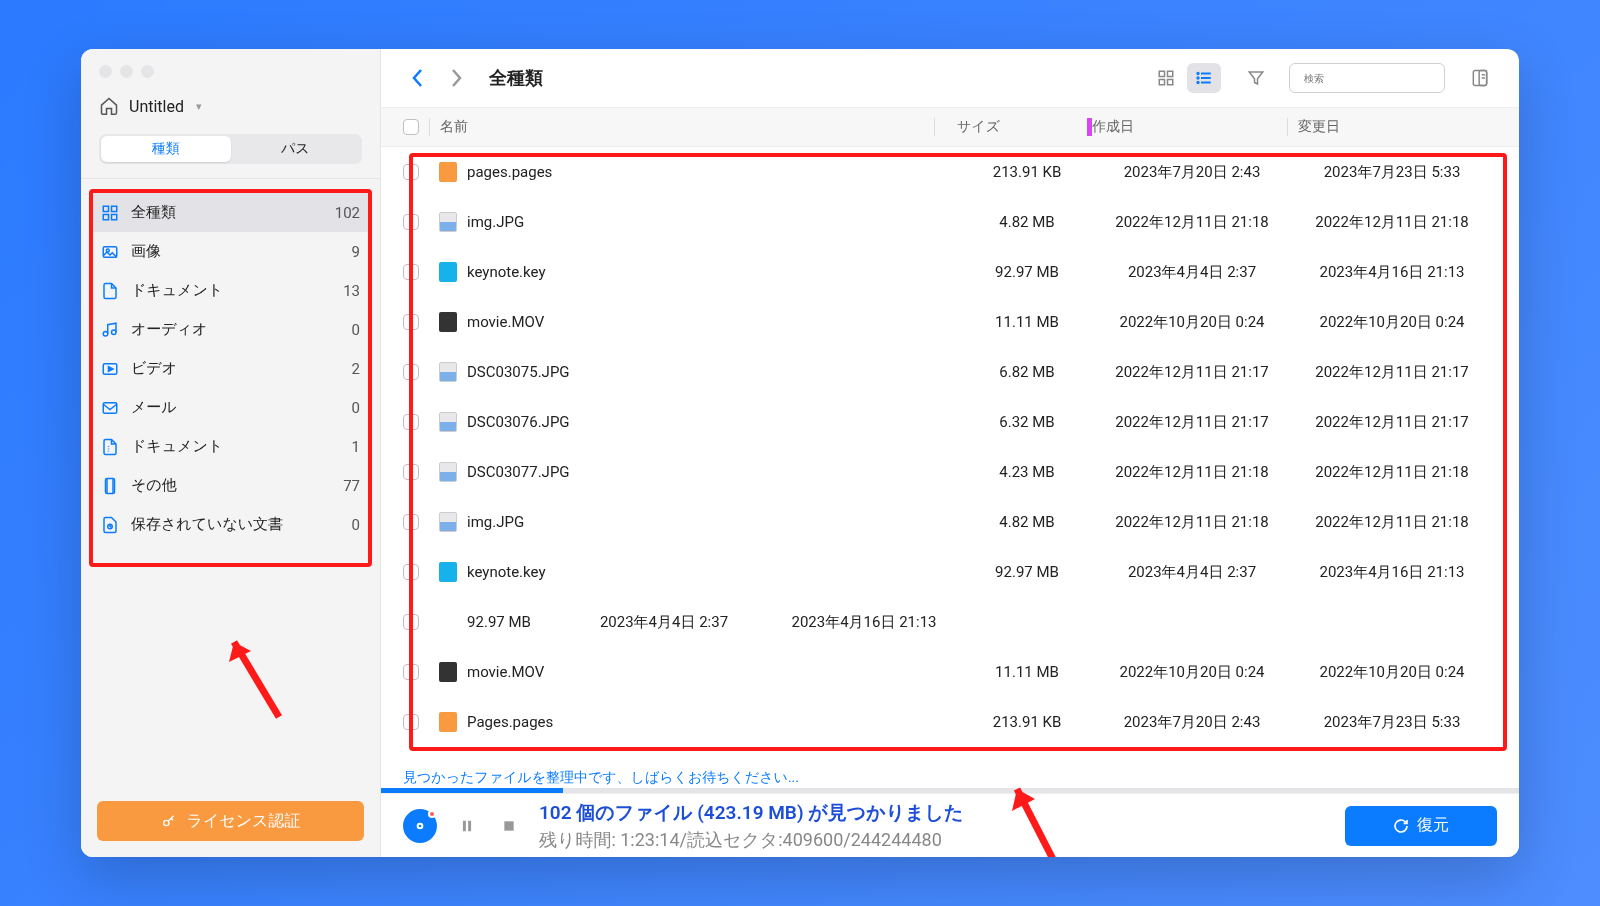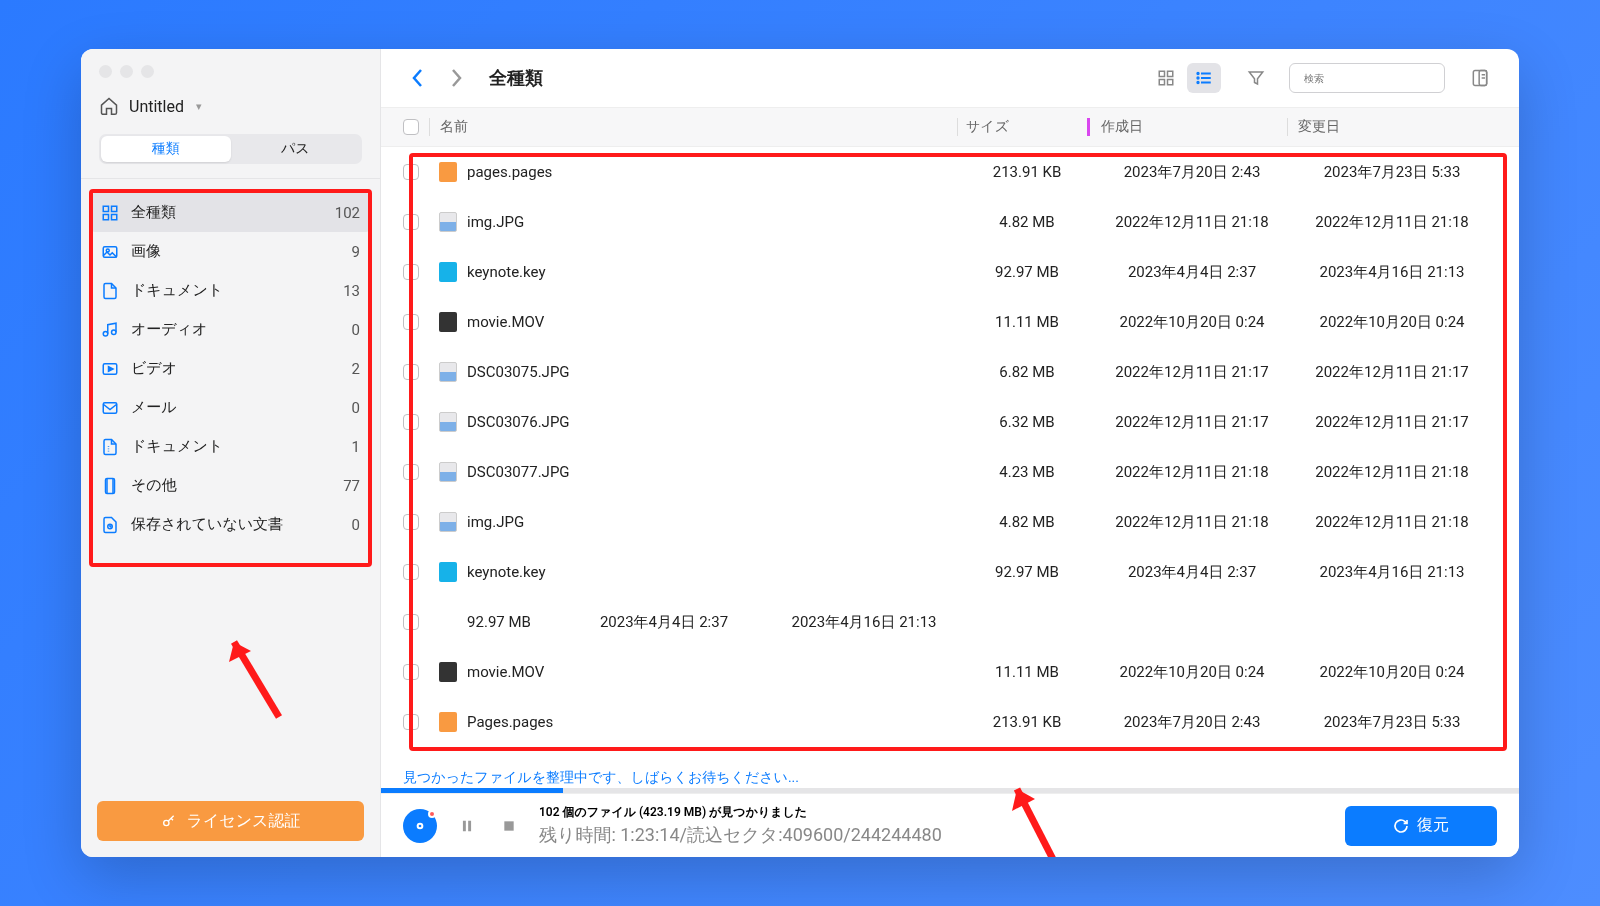--- a/index.html
+++ b/index.html
@@ -37,22 +37,22 @@
 .view-btn.active { background: #e3e3e7; color: #0b7cff; }
 .filter-btn { width: 34px; height: 30px; display: flex; align-items: center; justify-content: center; color: #888; cursor: pointer; margin-right: 8px; }
 .search-box { width: 156px; height: 30px; border: 1px solid #d0d0d3; border-radius: 6px; display: flex; align-items: center; padding: 0 8px; gap: 6px; }
 .search-box input { border: none; outline: none; flex: 1; font-size: 10px; color: #555; background: transparent; }
 .search-icon { width: 14px; height: 14px; color: #999; }
 .preview-btn { width: 34px; height: 30px; display: flex; align-items: center; justify-content: center; color: #888; cursor: pointer; margin-left: 10px; }
 .table-head { display: flex; align-items: center; padding: 0 22px; height: 40px; background: #f7f7f8; border-top: 1px solid #eee; border-bottom: 1px solid #eee; font-size: 14px; color: #666; }
 .th-check { width: 26px; display: flex; align-items: center; }
 .chk { width: 16px; height: 16px; border: 1.5px solid #c0c0c3; border-radius: 4px; background: #fff; cursor: pointer; }
 .th-name { flex: 1; padding-left: 4px; border-left: 1px solid #ddd; padding-left: 10px; }
-.th-size { width: 130px; border-left: 1px solid #ddd; padding-left: 8px; }
-.th-created { width: 200px; border-left: 3px solid #d946ef; padding-left: 11px; }
+.th-size { width: 130px; border-left: 1px solid #ddd; padding-left: 22px; }
+.th-created { width: 200px; border-left: 5px solid #d946ef; padding-left: 0; margin-left: 23px; }
 .th-modified { width: 200px; border-left: 1px solid #ddd; padding-left: 10px; }
 .th-end { width: 10px; border-left: 1px solid #ddd; }
 .table-body { flex: 1; overflow: auto; position: relative; text-align: center; }
 .red-box-files { position: absolute; top: 6px; left: 28px; right: 12px; height: 598px; border: 4px solid #ff1a1a; border-radius: 4px; pointer-events: none; z-index: 5; }
 .row { display: flex; align-items: center; padding: 0 22px; height: 50px; font-size: 15px; color: #222; }
 .td-check { width: 26px; display: flex; align-items: center; }
 .td-name { flex: 1; display: flex; align-items: center; gap: 10px; padding-left: 10px; }
 .file-icon { width: 18px; height: 20px; border-radius: 2px; flex-shrink: 0; display: flex; align-items: center; justify-content: center; font-size: 10px; color: #fff; }
 .ico-pages { background: #f99a41; }
 .ico-img { background: linear-gradient(#e8e8eb 50%, #7db0e8 50%); border: 1px solid #ccc; }
@@ -62,21 +62,21 @@
 .td-created { width: 200px; padding-left: 10px; }
 .td-modified { width: 200px; padding-left: 10px; }
 .td-end { width: 10px; }
 .status-bar { height: 30px; display: flex; align-items: center; padding: 0 22px; font-size: 14px; color: #0b7cff; position: relative; background: #fff; }
 .status-prog { position: absolute; bottom: 0; left: 0; height: 5px; background: #0b7cff; }
 .status-prog-bg { position: absolute; bottom: 0; left: 0; right: 0; height: 5px; background: #e5e5e7; }
 .bottom-bar { height: 64px; display: flex; align-items: center; padding: 0 22px; gap: 18px; background: #ffffff; border-top: 1px solid #eee; }
 .scan-icon { width: 34px; height: 34px; border-radius: 50%; background: #0b7cff; display: flex; align-items: center; justify-content: center; color: #fff; position: relative; }
 .scan-dot { position: absolute; top: 1px; right: 1px; width: 8px; height: 8px; background: #ff5a5a; border-radius: 50%; border: 2px solid #fff; }
 .ctrl-btn { color: #999; cursor: pointer; display: flex; align-items: center; justify-content: center; width: 24px; height: 24px; }
-.status-text { font-size: 12px; font-weight: 600; color: #000000; }
+.status-text { font-size: 19px; font-weight: 600; color: #1d4ed8; }
 .status-sub { font-size: 18px; color: #888; margin-top: 2px; }
 .recover-btn { height: 40px; padding: 16px 48px; background: #0b7cff; color: #fff; border: none; border-radius: 6px; font-size: 16px; display: flex; align-items: center; gap: 8px; cursor: pointer; }
 .arrow-cursor { position: absolute; pointer-events: none; z-index: 20; }
 svg { display: block; }
 </style>
 </head>
 <body>
 
 <div class="window">
   <div class="main-area">

